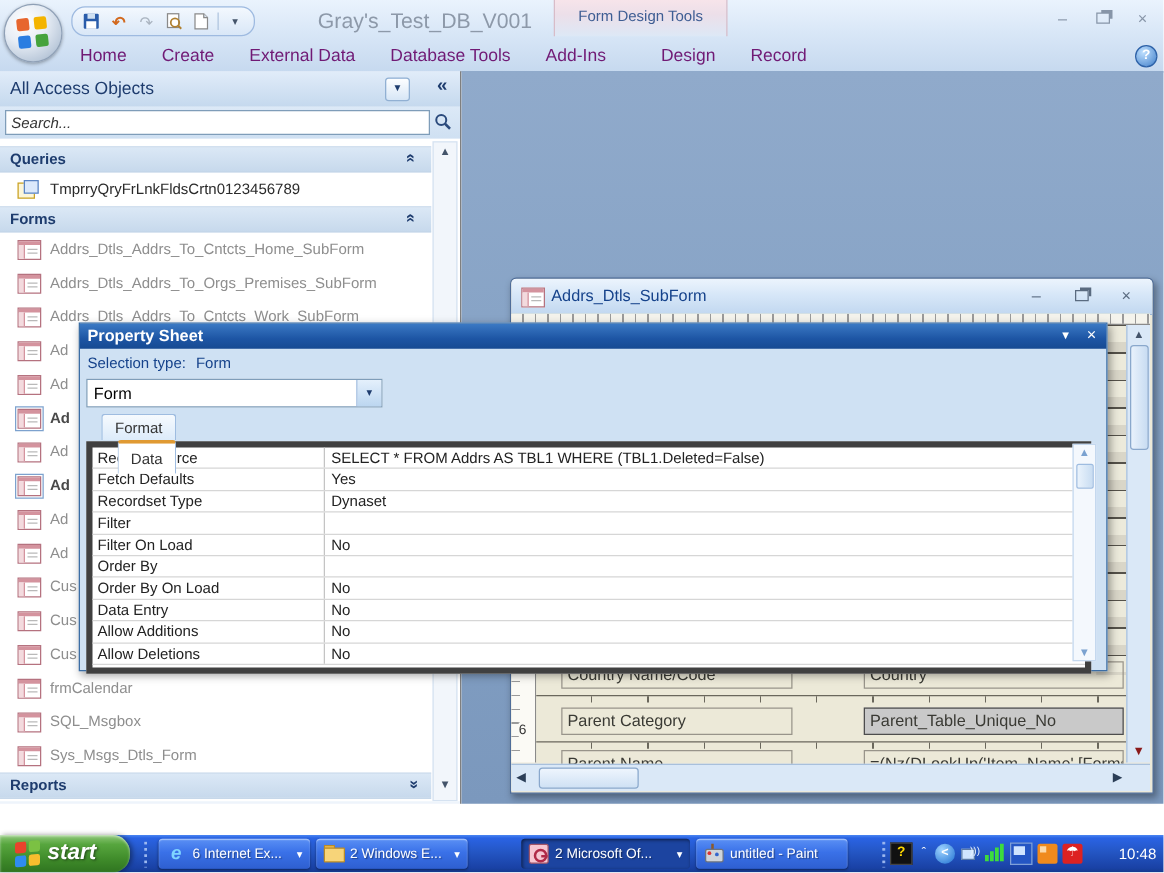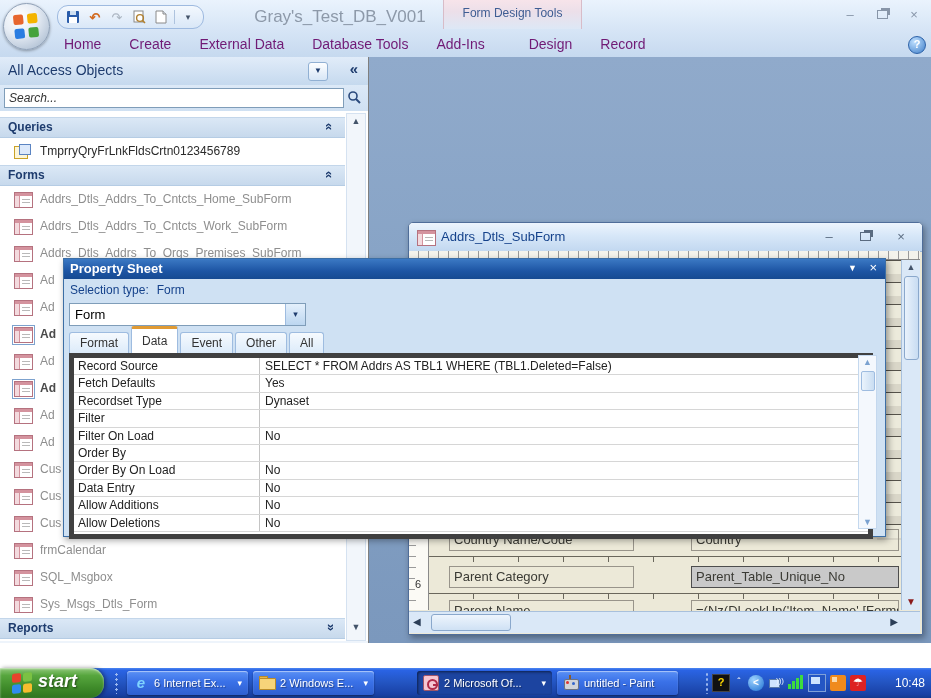--- a/index.html
+++ b/index.html
@@ -132,21 +132,21 @@
   #psTitle .txt{position:absolute;left:6px;top:2px;font-size:13px;font-weight:bold;color:#fff;}
   #psTitle .drop{position:absolute;right:28px;top:4px;font-size:9px;color:#fff;cursor:pointer;}
   #psTitle .close{position:absolute;right:8px;top:1px;font-size:13px;color:#fff;cursor:pointer;}
   #psSelType{position:absolute;left:6px;top:24px;font-size:12px;color:#15428b;}
   #psSelType b{font-weight:normal;margin-left:8px;}
   #psCombo{position:absolute;left:5px;top:44px;width:235px;height:21px;background:#fff;border:1px solid #7f9db9;cursor:pointer;}
   #psCombo .val{position:absolute;left:5px;top:3px;font-size:13px;color:#000;}
   #psCombo .btn{position:absolute;right:0;top:0;width:19px;height:100%;
     background:linear-gradient(180deg,#e4f0fc,#bcd6f0);border-left:1px solid #9ebce0;
     text-align:center;font-size:9px;color:#1e3c6e;line-height:20px;}
-  #psTabs{position:absolute;left:5px;top:72px;height:22px;display:flex;align-items:flex-end;}
+  #psTabs{position:absolute;left:17px;top:72px;height:22px;display:flex;align-items:flex-end;flex-direction:column;}
   .psTab{height:20px;padding:0 10px;margin-right:2px;font-size:12px;color:#333;line-height:20px;
     background:linear-gradient(180deg,#f6fafe,#dcebfa);border:1px solid #9ebce0;border-bottom:none;
     border-radius:3px 3px 0 0;cursor:pointer;}
   .psTab.active{height:24px;line-height:24px;background:#fff;border-top:3px solid #e09a33;position:relative;z-index:2;}
   #psGrid{position:absolute;left:5px;top:94px;width:794px;height:176px;background:#fff;border:5px solid #404040;}
   .ps-row{display:flex;height:17.4px;box-sizing:border-box;border-bottom:1px solid #d6d6d6;}
   .ps-name{width:186px;box-sizing:border-box;border-right:1px solid #c4c4c4;font-size:12px;color:#222;
     padding:1px 0 0 4px;white-space:nowrap;overflow:hidden;}
   .ps-val{flex:1;font-size:12px;color:#222;padding:1px 0 0 5px;white-space:nowrap;overflow:hidden;}
   #psScroll{position:absolute;right:8px;top:96px;width:17px;height:172px;background:#f4f8fd;border:1px solid #c4d8ee;}
@@ -365,29 +365,29 @@
               <s></s>
             </span>
             <span class="lbl">Addrs_Dtls_Addrs_To_Cntcts_Home_SubForm</span>
           </div>
         <div class="navItem">
             <span class="ico formIco">
               <i></i>
               <b></b>
               <s></s>
             </span>
+            <span class="lbl">Addrs_Dtls_Addrs_To_Orgs_Premises_SubForm</span>
+          </div>
+        <div class="navItem">
+            <span class="ico formIco">
+              <i></i>
+              <b></b>
+              <s></s>
+            </span>
             <span class="lbl">Addrs_Dtls_Addrs_To_Cntcts_Work_SubForm</span>
-          </div>
-        <div class="navItem">
-            <span class="ico formIco">
-              <i></i>
-              <b></b>
-              <s></s>
-            </span>
-            <span class="lbl">Addrs_Dtls_Addrs_To_Orgs_Premises_SubForm</span>
           </div>
         <div class="navItem">
             <span class="ico formIco">
               <i></i>
               <b></b>
               <s></s>
             </span>
             <span class="lbl">Ad</span>
           </div>
         <div class="navItem">

